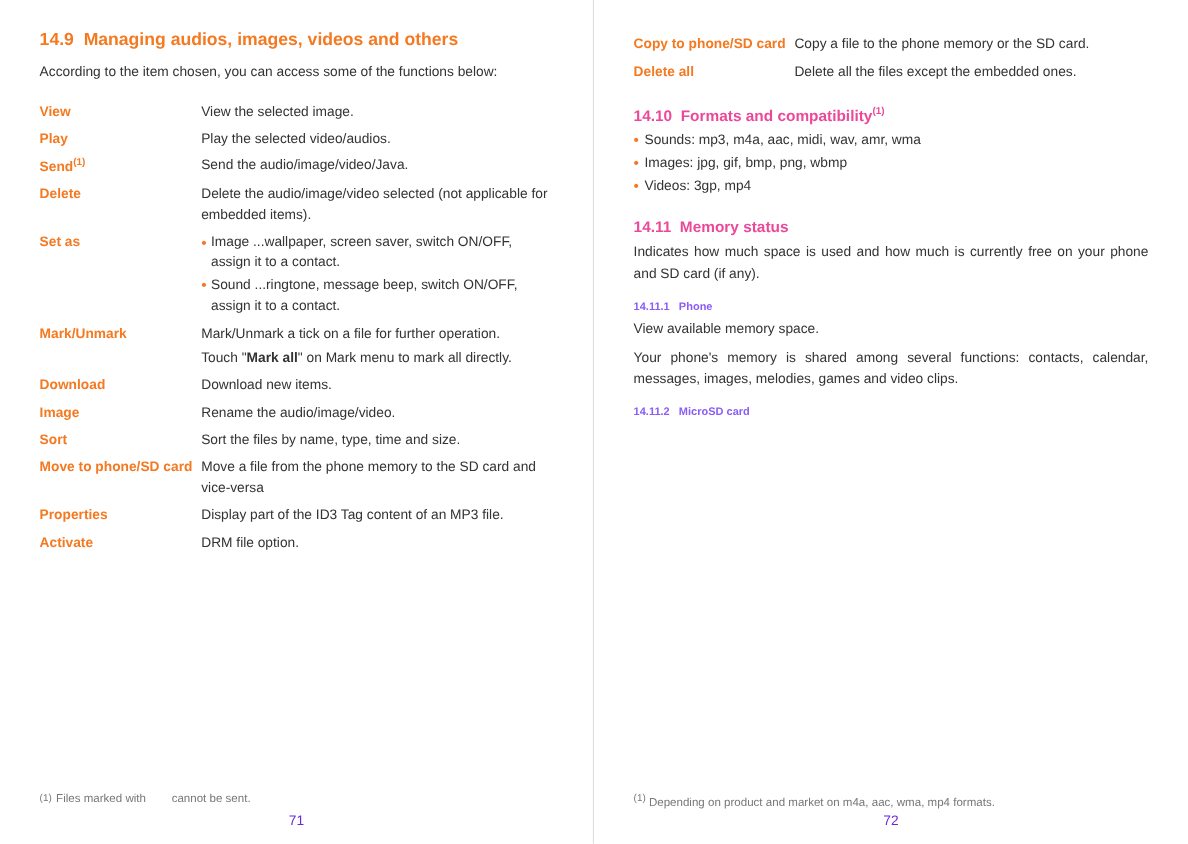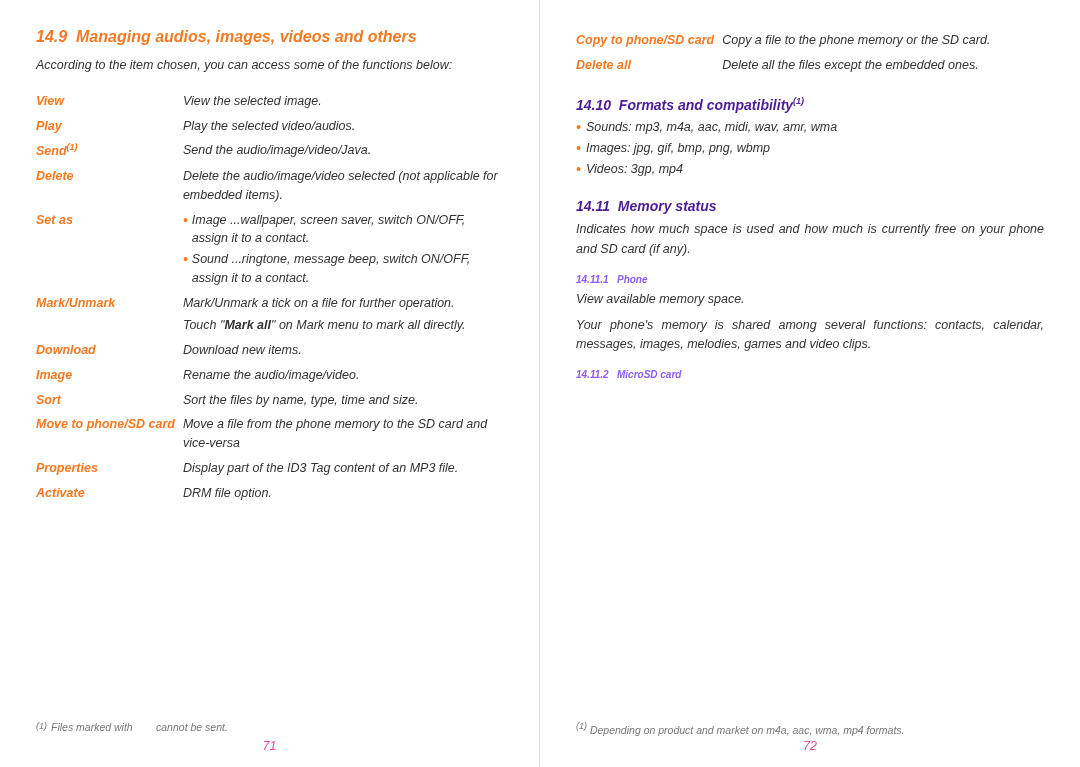--- a/index.html
+++ b/index.html
@@ -9,21 +9,20 @@
       font-size: 13px;
       color: #333;
       width: 1080px;
       height: 767px;
       overflow: hidden;
     }
     .page-container {
       display: flex;
       width: 1080px;
       height: 767px;
-      font-style: italic;
     }
     .left-page, .right-page {
       width: 540px;
       padding: 28px 36px 20px 36px;
       position: relative;
     }
     .left-page {
       border-right: 1px solid #ddd;
     }
     .section-title {
@@ -70,21 +69,21 @@
       color: #333;
       font-size: 12.5px;
       line-height: 1.5;
     }
     .bullet-item .dot {
       color: #f47920;
       font-size: 14px;
       line-height: 1.3;
     }
     .subsection-title {
-      color: #4c1d95;
+      color: #ec4899;
       font-size: 14px;
       font-weight: bold;
       margin-top: 18px;
       margin-bottom: 6px;
     }
     .subsection-title-sm {
       color: #8b5cf6;
       font-size: 10px;
       font-weight: bold;
       margin-top: 15px;
@@ -110,21 +109,21 @@
       color: #f47920;
       font-size: 14px;
       line-height: 1.3;
     }
     .page-footer {
       position: absolute;
       bottom: 14px;
       left: 0; right: 0;
       text-align: center;
       font-size: 12.5px;
-      color: #ec4899;
+      color: #6d28d9;
     }
     .footnote {
       position: absolute;
       bottom: 32px;
       left: 36px;
       right: 36px;
       font-size: 10.5px;
       color: #777;
       display: flex;
       gap: 4px;

